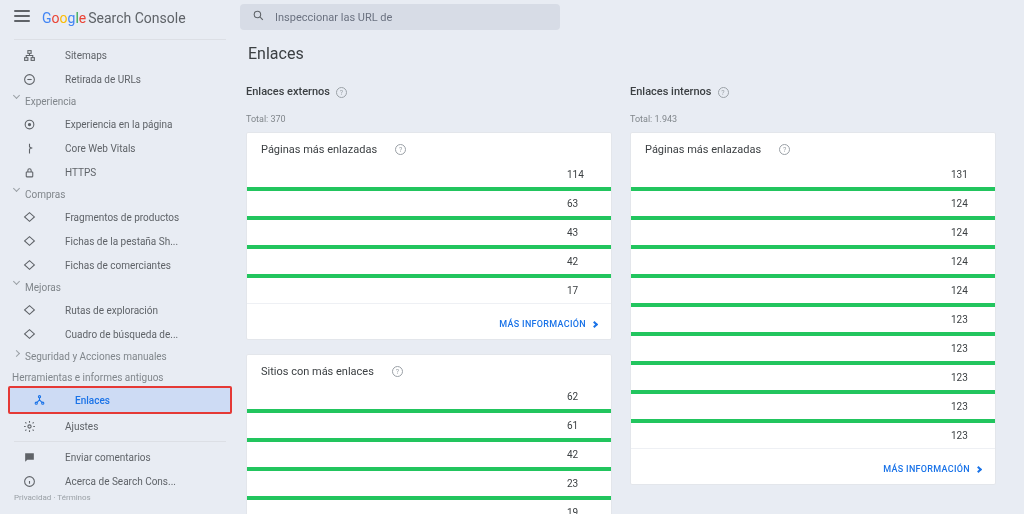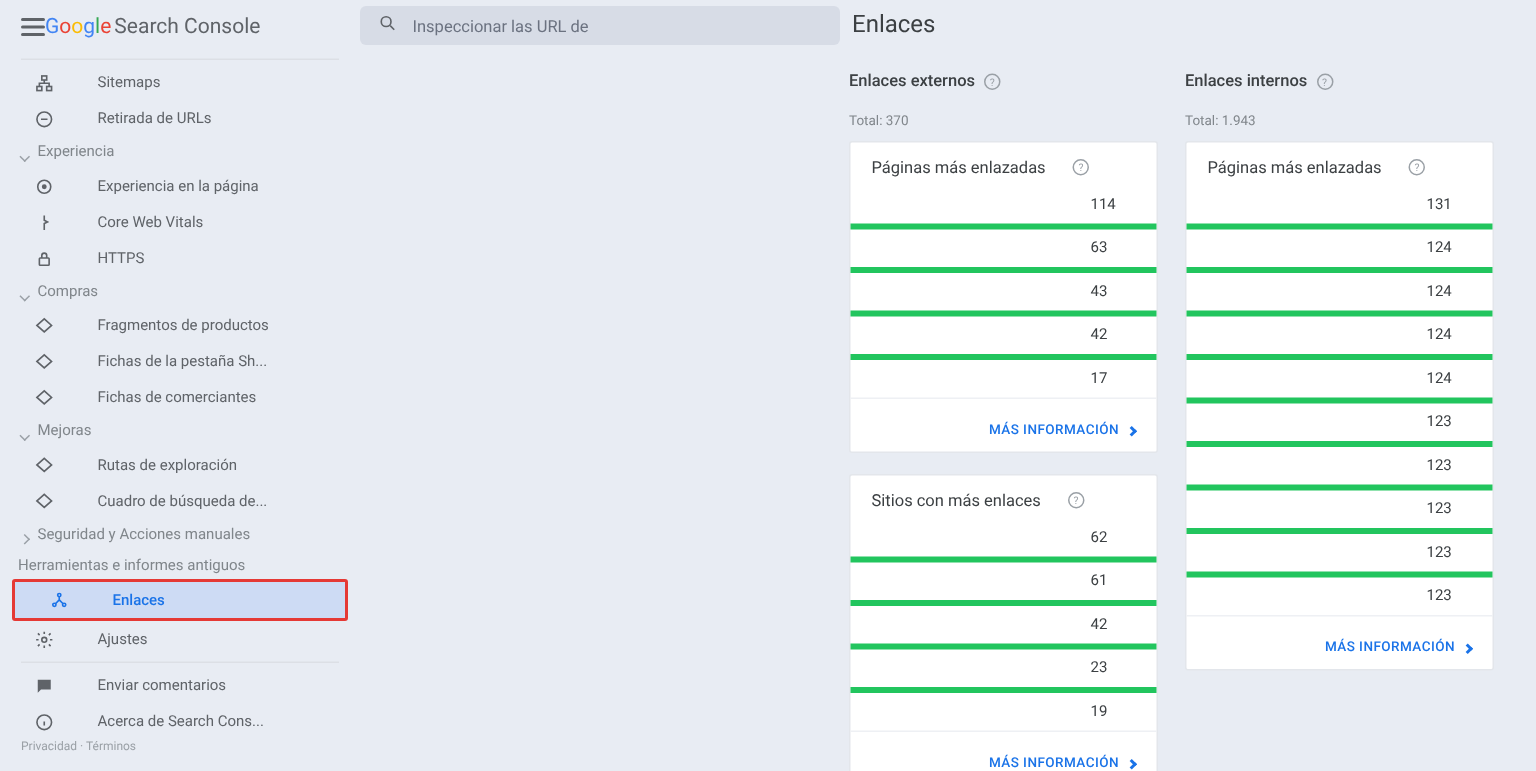--- a/index.html
+++ b/index.html
@@ -1,34 +1,34 @@
 <!DOCTYPE html>
 <html><head>
 <meta charset="utf-8">
 <style>
 *{box-sizing:border-box;margin:0;padding:0;font-family:Roboto,Arial,sans-serif}
 body{background:#e8ecf3;width:1024px;height:514px;overflow:hidden}
 .app{display:flex;height:100%}
 .sidebar{width:240px;background:#e8ecf3;padding:4px 0;flex-shrink:0;overflow:hidden}
-.logo-row{display:flex;align-items:center;padding:6px 14px 10px 14px;}
+.logo-row{display:flex;padding:6px 14px 10px 14px;gap:12px}
 .ham{width:16px;display:flex;flex-direction:column;gap:3px;cursor:pointer}
 .ham span{height:2px;background:#5f6368;border-radius:1px}
 .logo{font-size:14px;font-weight:400;color:#5f6368}
 .logo .g span:nth-child(1){color:#4285f4}.logo .g span:nth-child(2){color:#ea4335}.logo .g span:nth-child(3){color:#fbbc04}.logo .g span:nth-child(4){color:#4285f4}.logo .g span:nth-child(5){color:#34a853}.logo .g span:nth-child(6){color:#ea4335}
 .logo .prod{color:#5f6368;font-weight:400;margin-left:2px}
 .divider{height:1px;background:#dcdfe5;margin:3px 14px}
 .nav-item{display:flex;align-items:center;padding:5px 14px 5px 22px;font-size:10px;color:#5f6368;cursor:pointer;gap:29px;border-radius:0 14px 14px 0;margin-right:10px}
 .nav-item.selected{background:#cddbf4;color:#1a73e8;font-weight:500}
 .nav-item .ico{width:14px;height:14px;display:flex;align-items:center;justify-content:center;color:#5f6368;flex-shrink:0}
 .nav-item.selected .ico{color:#1a73e8}
-.nav-section{display:flex;align-items:flex-end;padding:5px 14px 5px 14px;font-size:10px;color:#80868b;cursor:pointer;gap:6px}
+.nav-section{display:flex;align-items:flex-start;padding:5px 14px 5px 14px;font-size:10px;color:#80868b;cursor:pointer;gap:6px}
 .nav-sub{font-size:10px;color:#80868b;padding:5px 14px 3px 12px}
 .highlight{border:2px solid #e53935;border-radius:2px;margin:0 8px}
 .highlight .nav-item{margin:0;border-radius:0}
-.content{flex:1;display:flex;flex-direction:row;overflow:hidden}
+.content{flex:1;display:flex;flex-direction:column;overflow:hidden}
 .topbar{padding:4px 0 8px 0}
 .search{background:#d7dce6;border-radius:4px;padding:5px 12px;display:flex;align-items:center;gap:10px;width:320px;color:#6b7280;font-size:11px}
 .main{padding:6px 28px 12px 6px;overflow:auto;flex:1}
 .page-title{font-size:16px;color:#3c4043;font-weight:400;margin-bottom:22px;margin-left:2px}
 .cols{display:flex;gap:18px}
 .col{flex:1}
 .col-title-row{display:flex;align-items:flex-end;gap:6px;margin-bottom:16px}
 .col-title{font-size:11px;font-weight:500;color:#3c4043}
 .col-total{font-size:9px;color:#80868b;margin-bottom:8px}
 .card{background:#fff;border:1px solid #e3e6eb;border-radius:2px;margin-bottom:14px}

